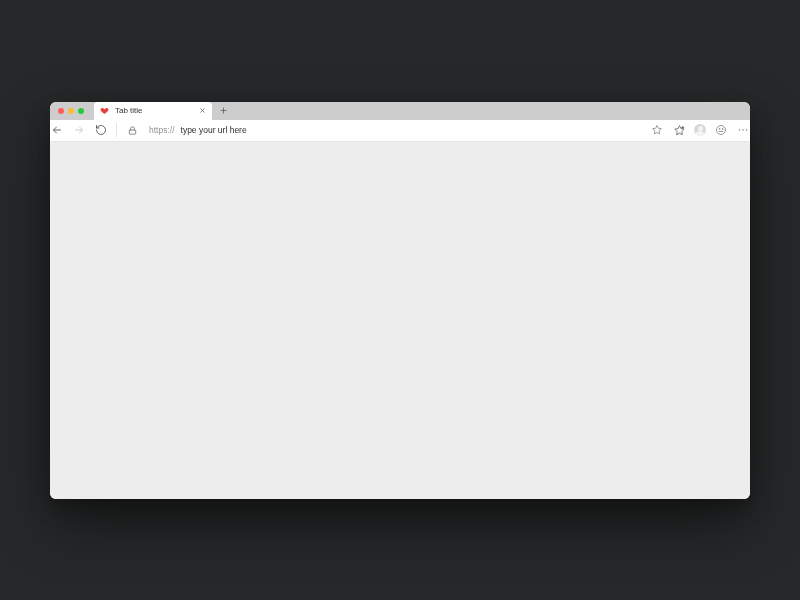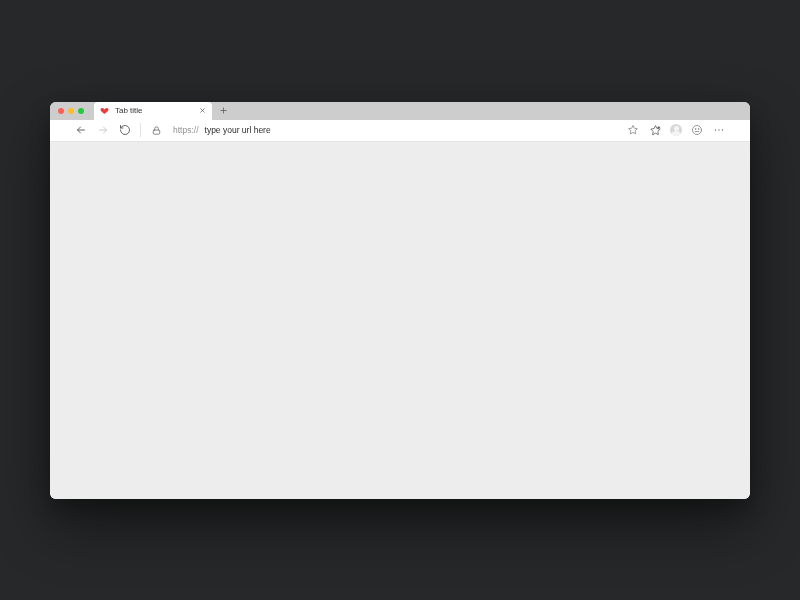--- a/index.html
+++ b/index.html
@@ -81,21 +81,21 @@
       color: #555;
       display:inline-flex;align-items:center;justify-content:center;
       cursor:pointer;
     }
     .toolbar {
       height: 22px;
       background: #FFFFFF;
       border-bottom: 1px solid #E5E5E5;
       display: flex;
       align-items: center;
-      padding: 0 24px;
+      padding: 0 0;
       gap: 8px;
     }
     .nav-group {
       display:flex;
       align-items:center;
       gap:8px;
     }
     .icon-btn {
       width: 14px; height: 14px;
       color: #555;

